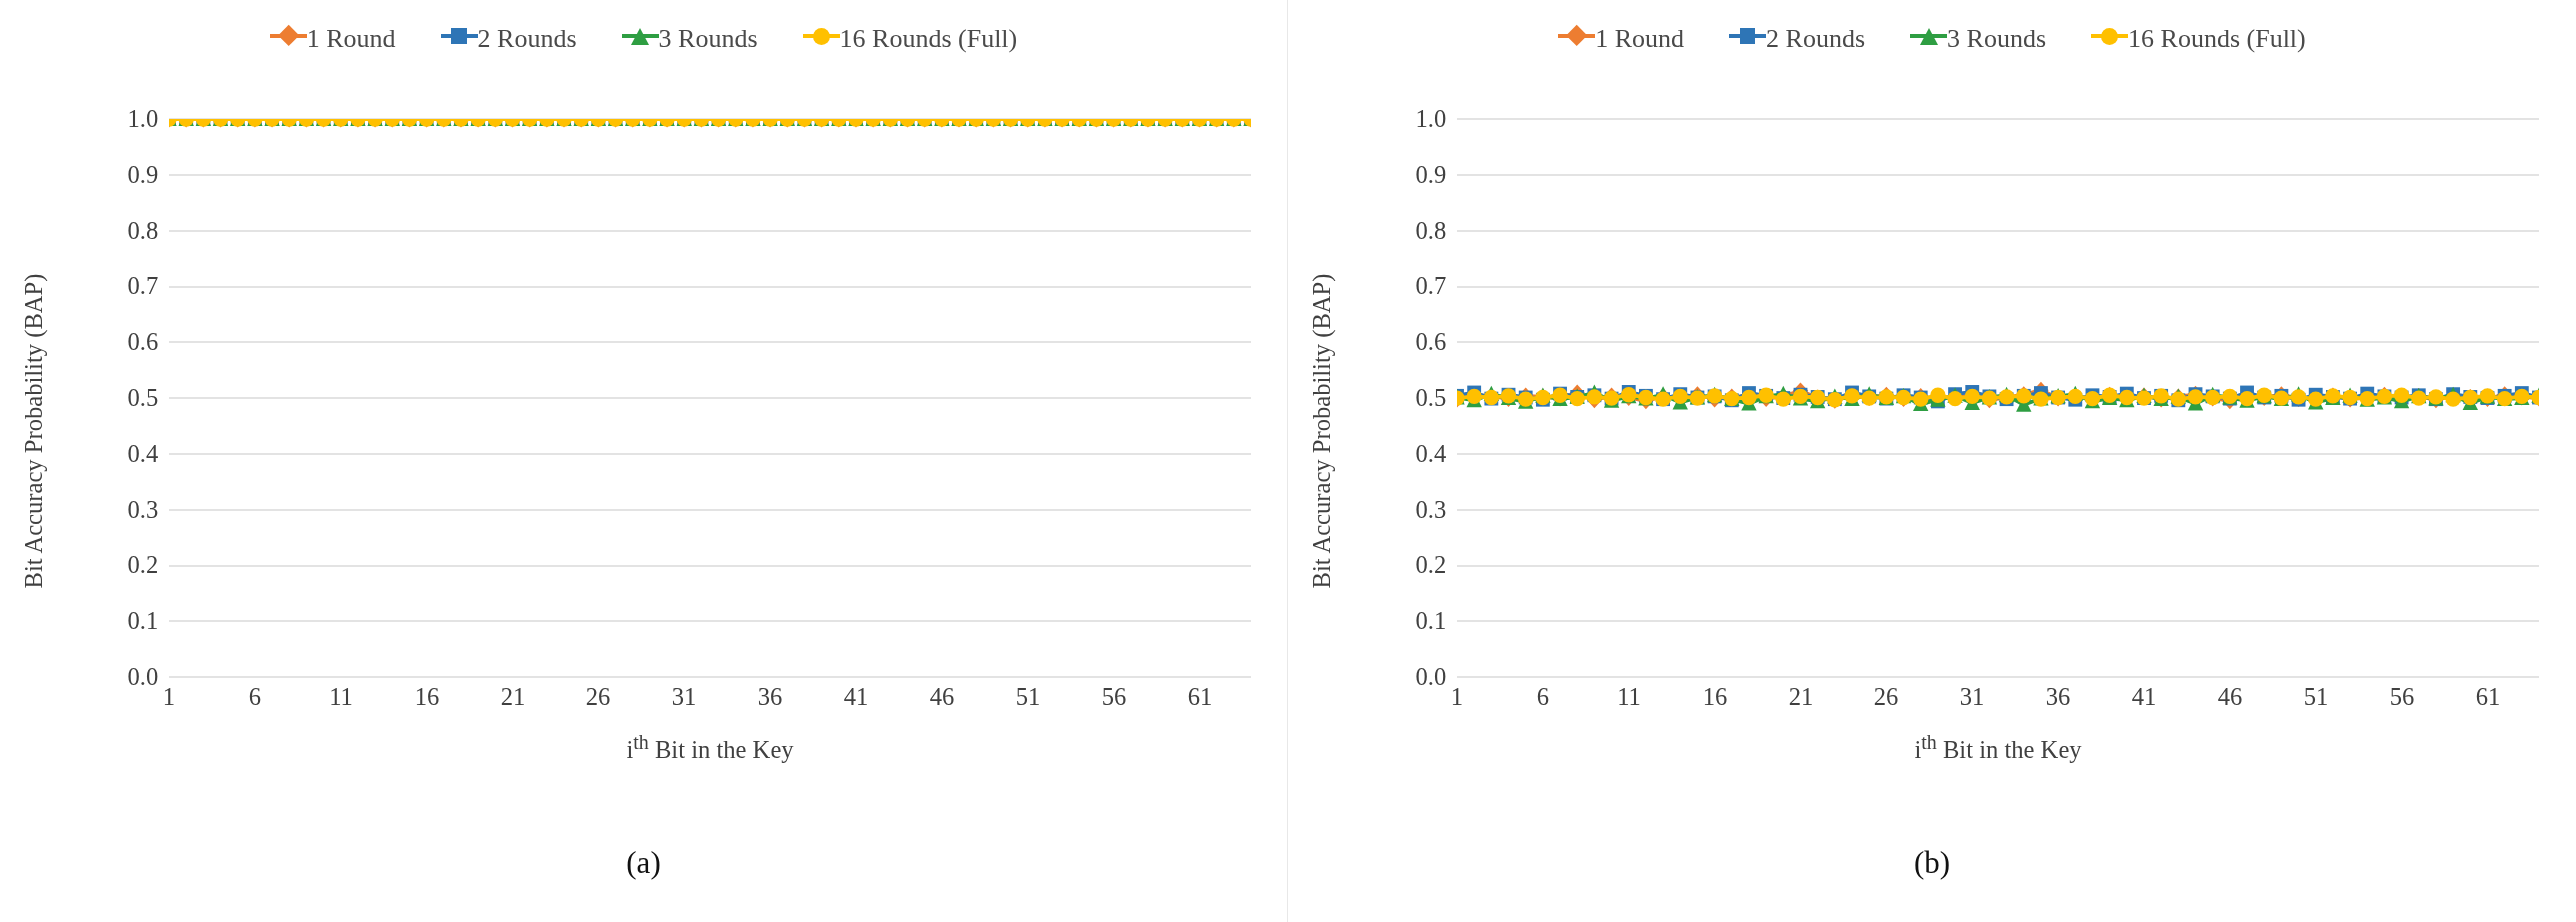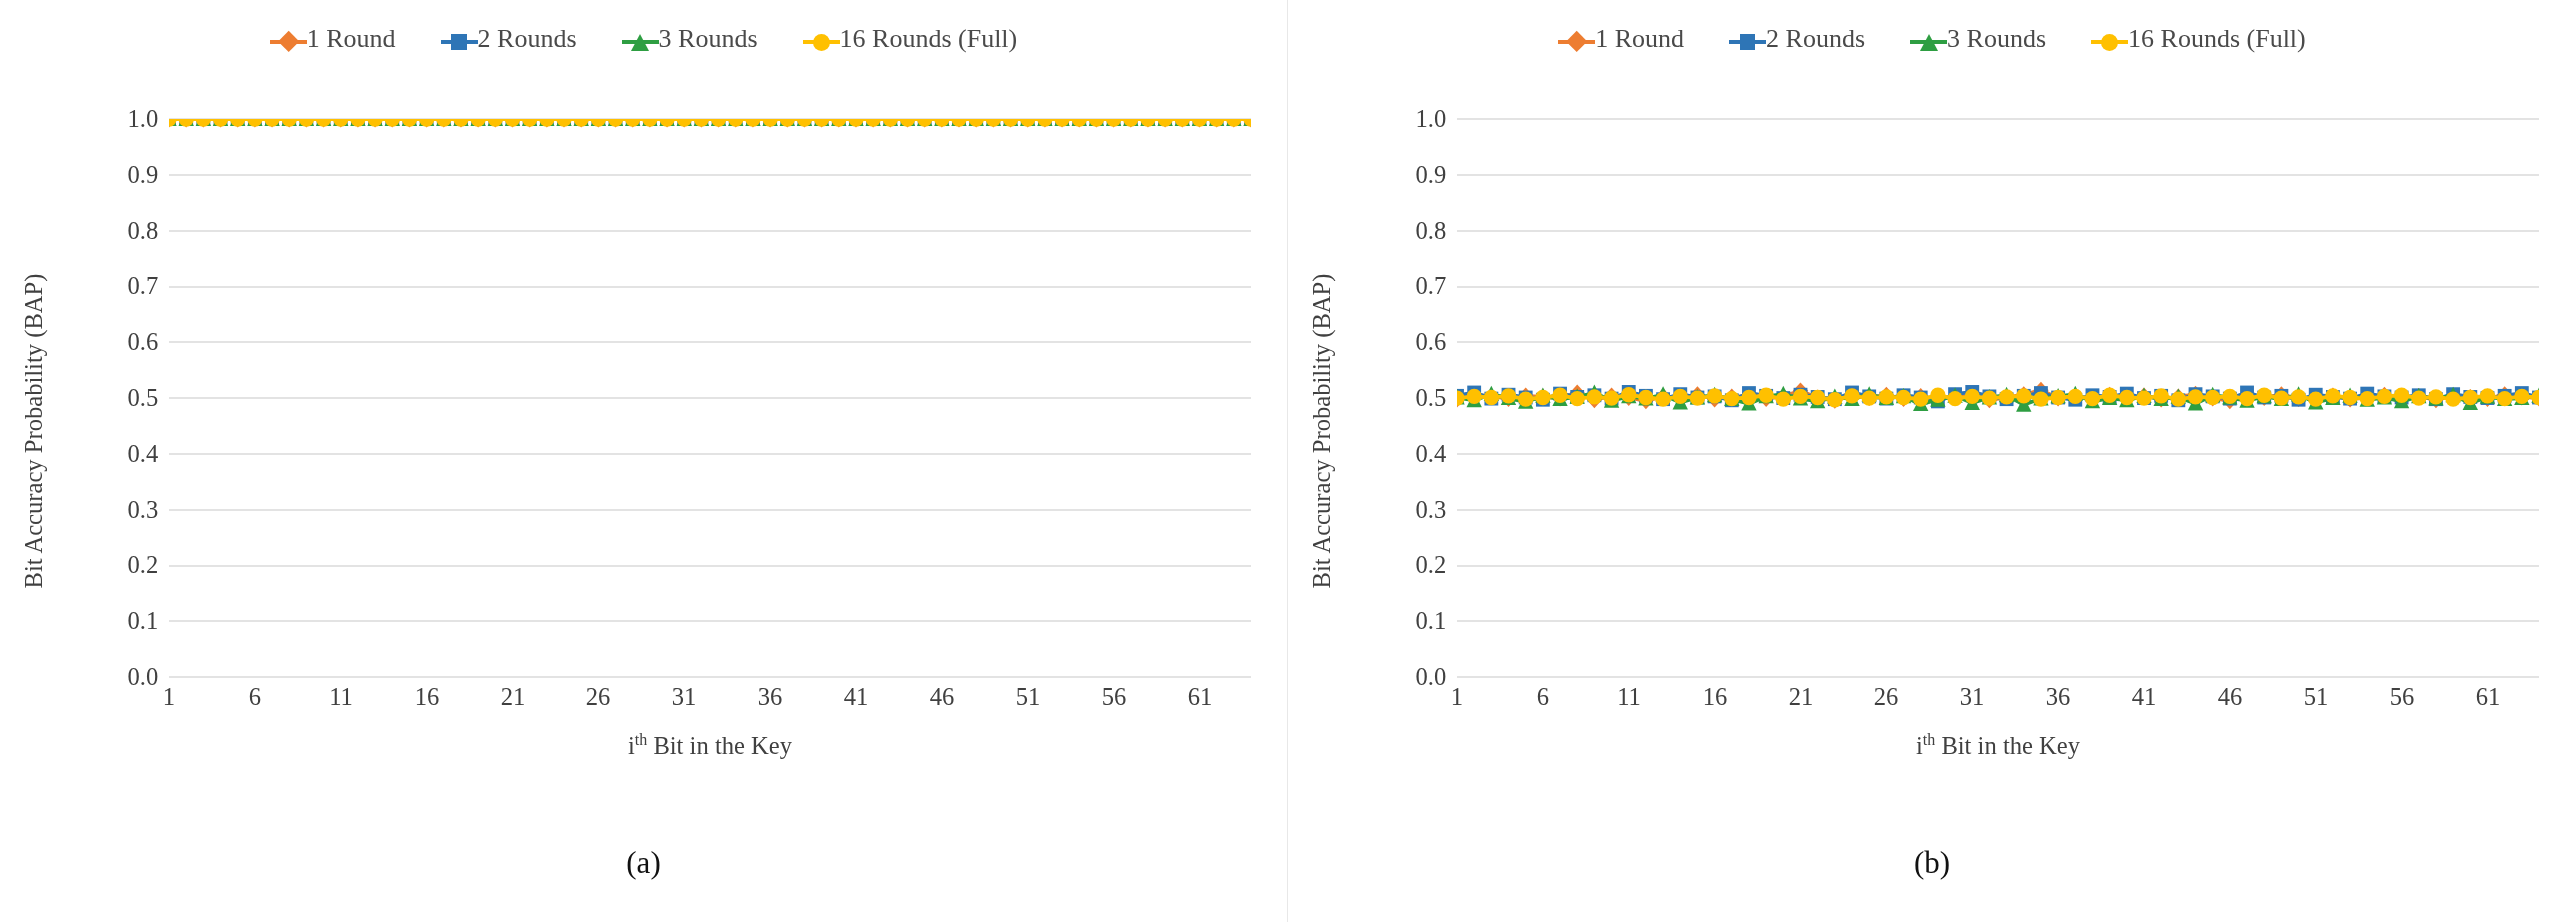--- a/index.html
+++ b/index.html
@@ -22,21 +22,21 @@
   }
   .panel.left{border-right:1.5px solid #e8e8e8;}
 
   
   .legend{
     position:absolute;
     top:26px;left:0;width:100%;
     display:flex;justify-content:center;align-items:center;
     gap:45px;
   }
-  .legend-item{display:flex;align-items:flex-end;}
+  .legend-item{display:flex;align-items:flex-start;}
   .legend-marker{
     position:relative;
     width:37px;height:20px;
     display:flex;align-items:center;justify-content:center;
     flex:none;
   }
   .legend-marker .lm-line{
     position:absolute;left:0;top:50%;
     width:37px;height:3.8px;margin-top:-1.9px;
   }
@@ -112,21 +112,21 @@
     transform:translateX(-50%);
     white-space:nowrap;
   }
   .xlabel{
     position:absolute;
     left:169px;top:646px;
     width:1082px;
     text-align:center;
     font-size:24.6px;color:#404040;
   }
-  .xlabel sup{font-size:16px;}
+  .xlabel sup{font-size:20px;}
   .panel-caption{
     position:absolute;
     left:0;top:845px;
     width:100%;
     text-align:center;
     font-size:31px;
     color:#111111;
   }
 </style>
 </head>

